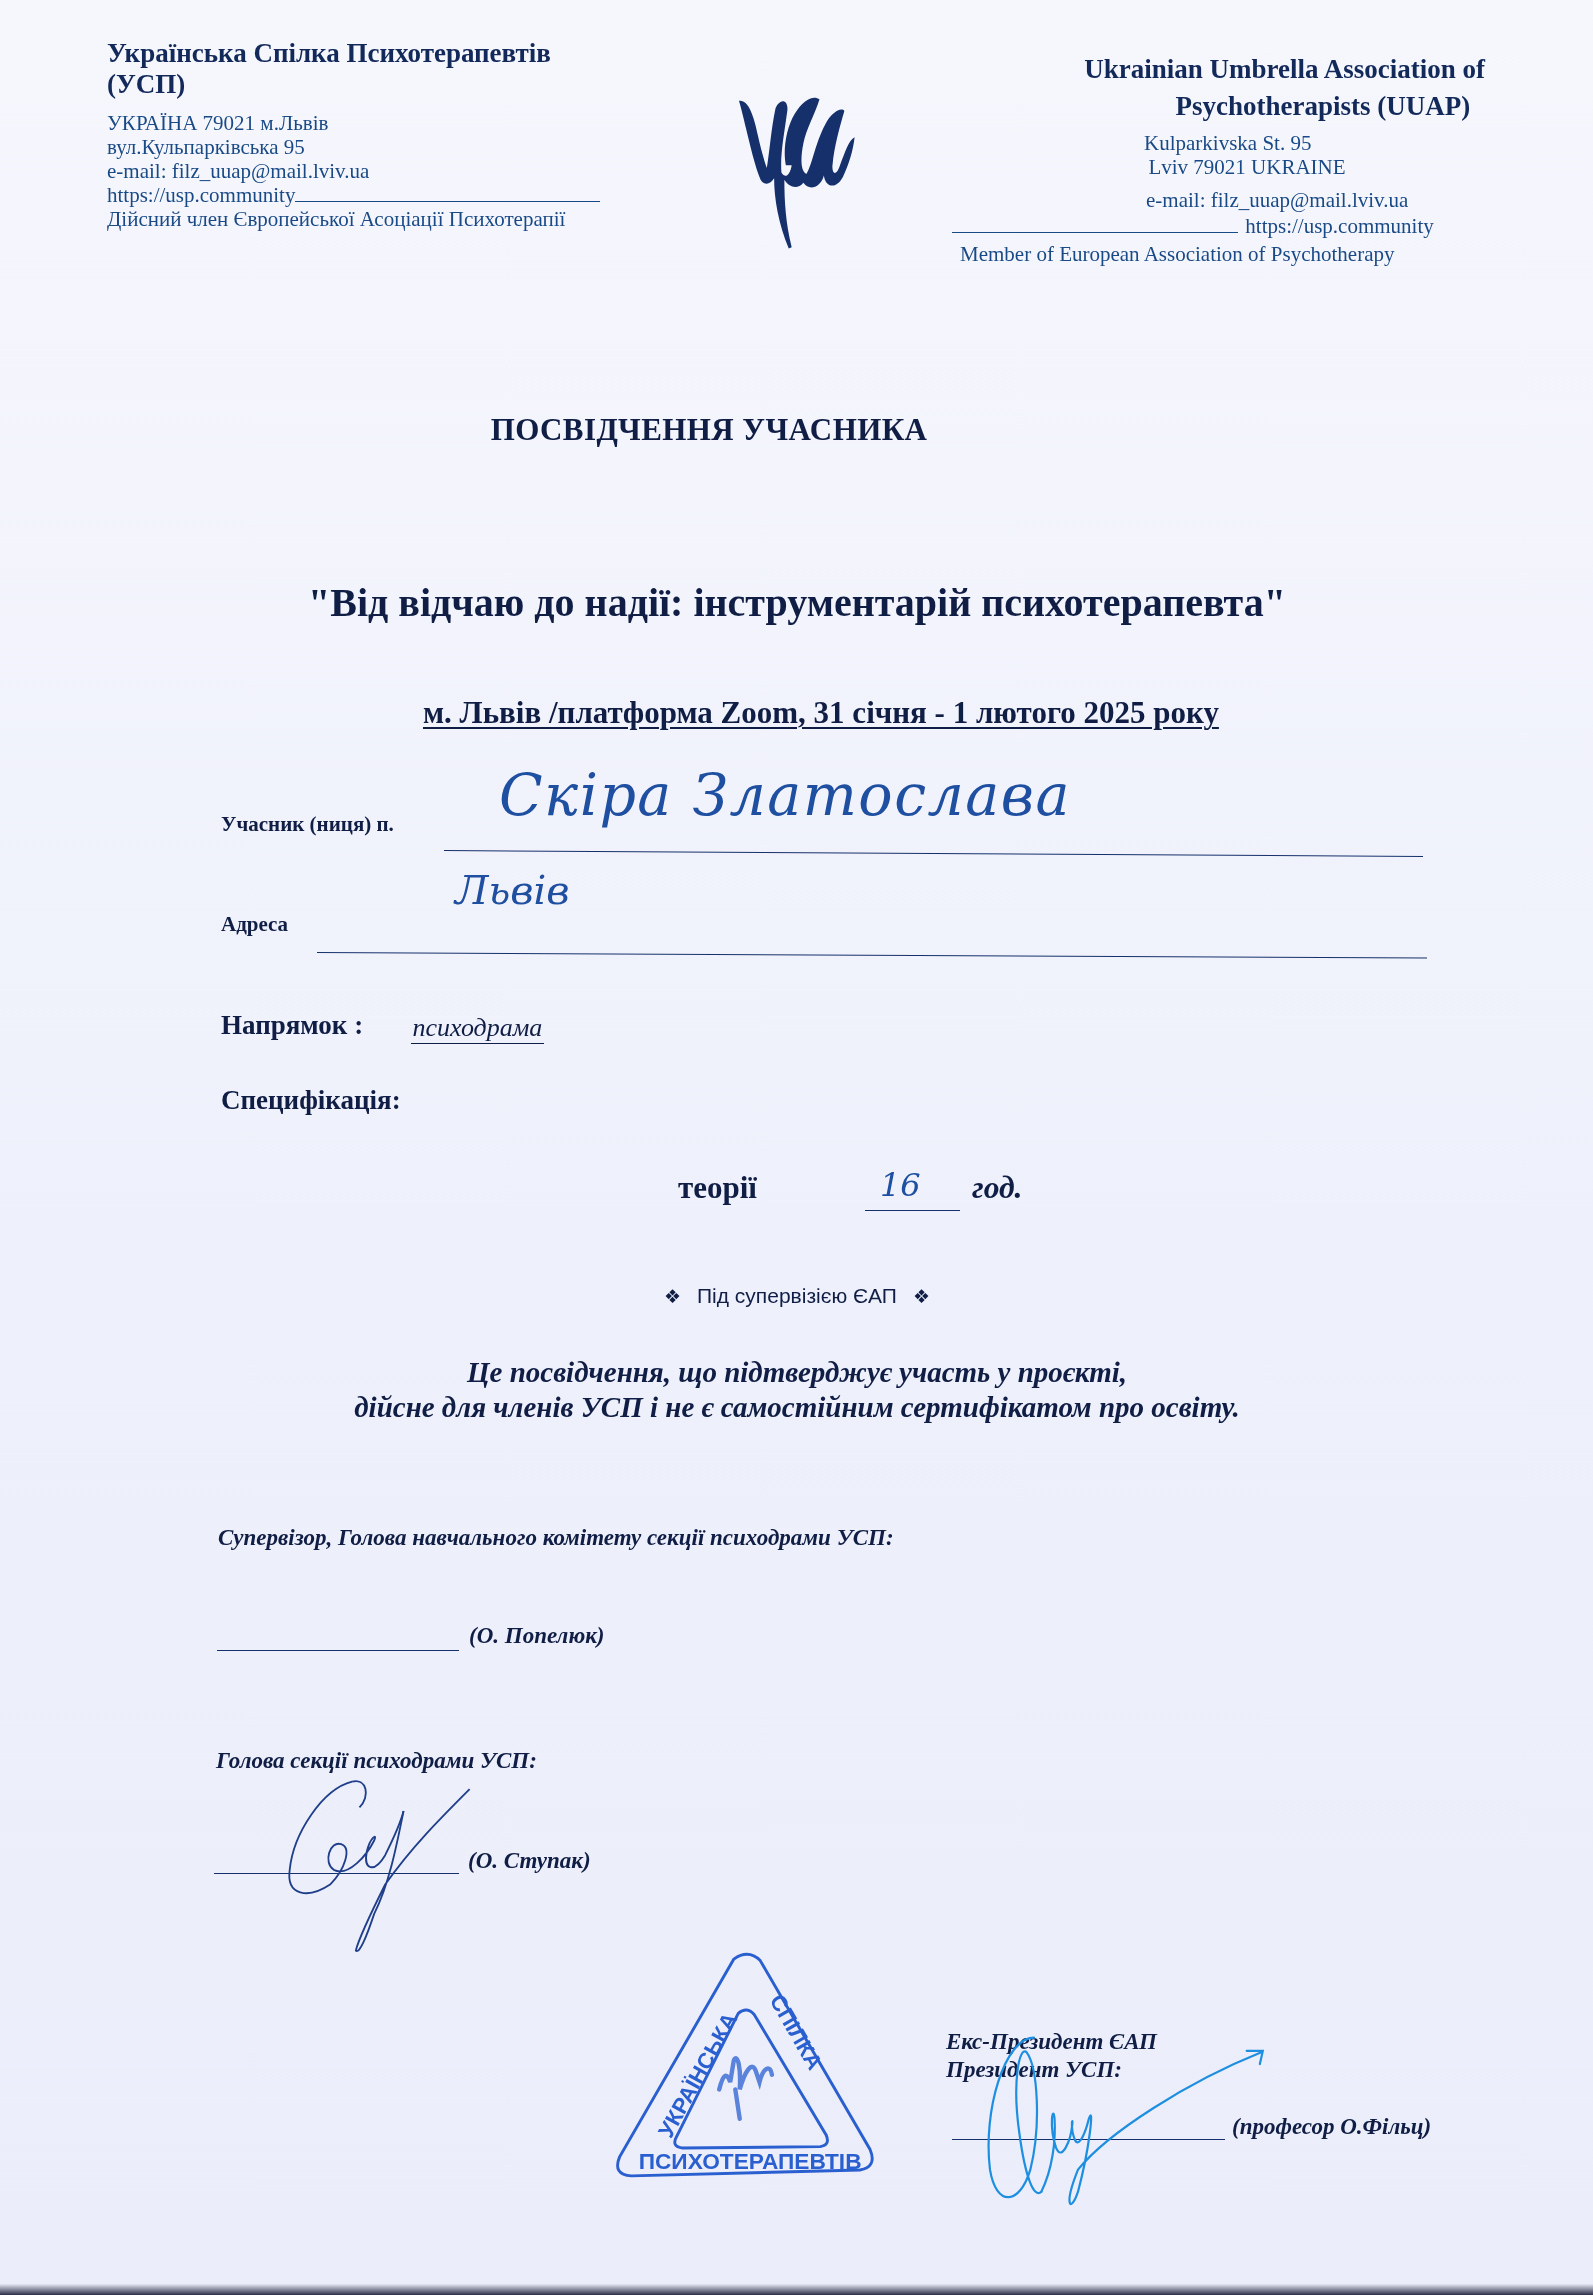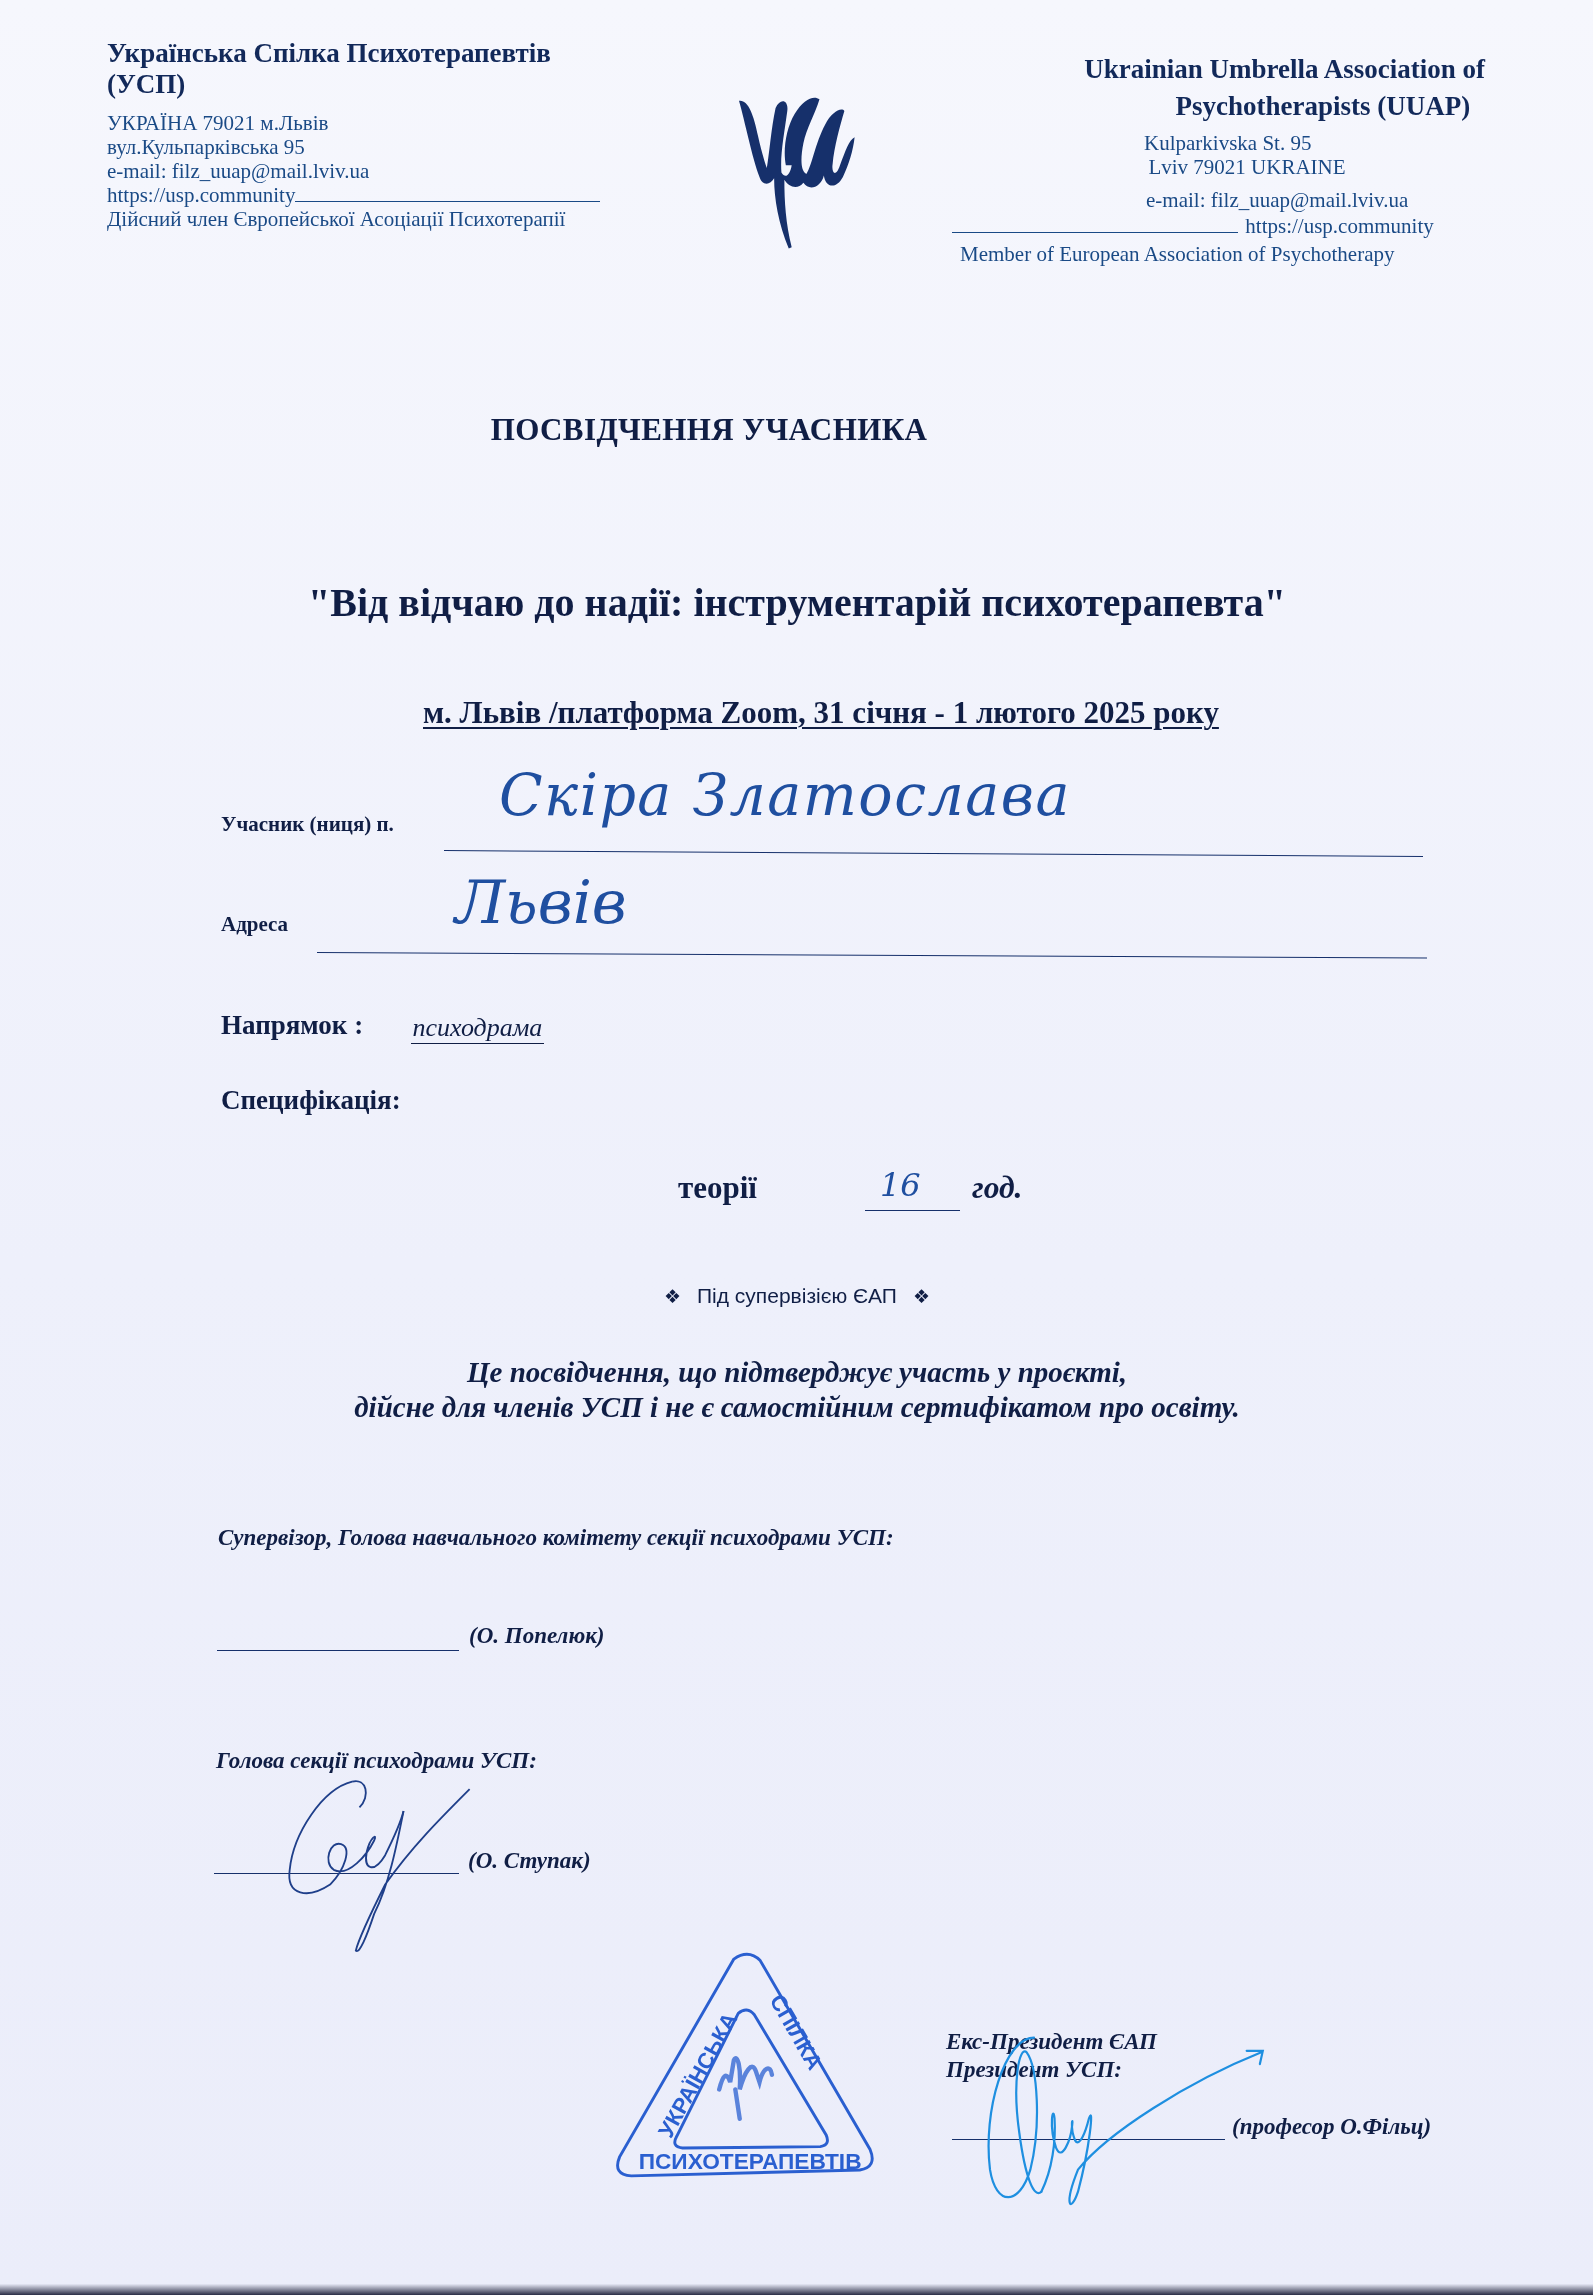--- a/index.html
+++ b/index.html
@@ -37,21 +37,21 @@
   .conf-1 { left: 0; width: 1594px; top: 526px; text-align: center; font-weight: bold; font-size: 40px; color: #101e45; }
   .conf-2 { left: 0; width: 1594px; top: 579px; text-align: center; font-weight: bold; font-size: 40px; color: #101e45; }
   .place { left: 423px; top: 695px; font-weight: bold; font-size: 31px; color: #101e45; text-decoration: underline; text-decoration-thickness: 1.5px; text-underline-offset: 4.4px; white-space: nowrap; }
 
   .label-b { font-weight: bold; color: #101e45; }
   .f-part-label { left: 221px; top: 812px; font-size: 21px; }
   .f-part-line { left: 444px; top: 850px; width: 979px; height: 0; border-top: 1.5px solid #16306b; transform: rotate(0.35deg); transform-origin: left; }
   .f-part-val { left: 499px; top: 762px; font-size: 57px; letter-spacing: 1.5px; }
   .f-addr-label { left: 221px; top: 912px; font-size: 21px; }
   .f-addr-line { left: 317px; top: 952px; width: 1110px; border-top: 1.5px solid #16306b; transform: rotate(0.28deg); transform-origin: left; }
-  .f-addr-val { left: 455px; top: 867px; font-size: 60px; }
+  .f-addr-val { left: 455px; top: 867px; font-size: 40px; }
 
   .f-dir-label { left: 221px; top: 1010px; font-size: 27px; }
   .f-dir-val { left: 411px; top: 1013px; font-style: italic; font-size: 26px; color: #101e45; border-bottom: 1.5px solid #101e45; padding: 0 1.5px 0 1.5px; }
   .f-spec-label { left: 221px; top: 1085px; font-size: 27px; }
 
   .theory-label { left: 678px; top: 1170px; font-weight: bold; font-size: 31px; color: #101e45; }
   .theory-line { left: 865px; top: 1210px; width: 95px; border-top: 1.5px solid #16306b; }
   .theory-val { left: 880px; top: 1166px; font-size: 32px; }
   .theory-unit { left: 972px; top: 1170px; font-style: italic; font-weight: bold; font-size: 31.5px; color: #101e45; }
 

